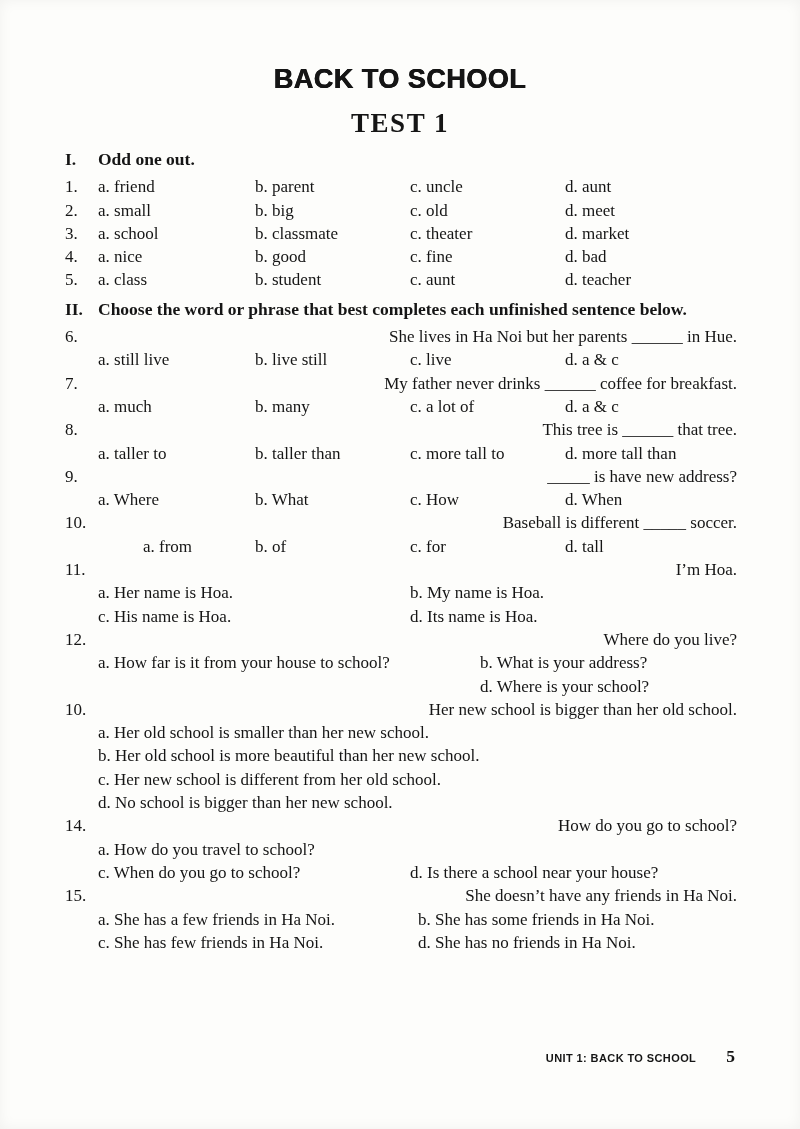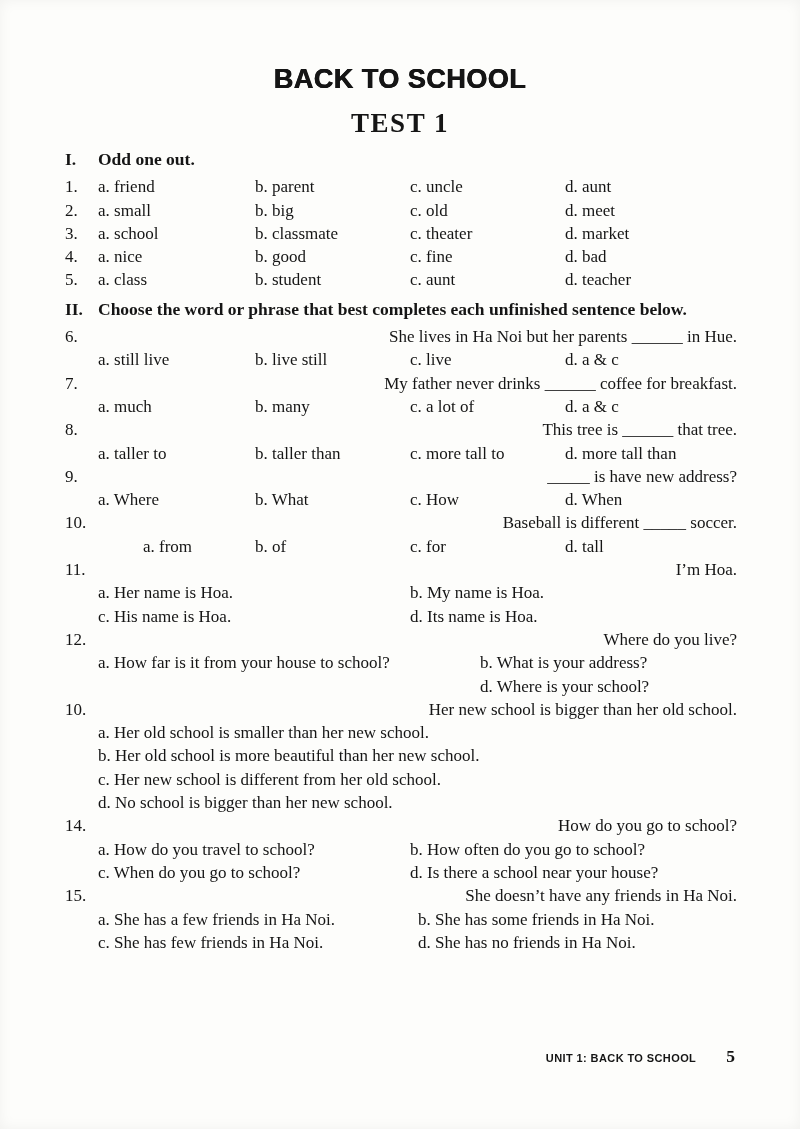--- a/index.html
+++ b/index.html
@@ -225,21 +225,20 @@
           </div>
           <div class="opt-row">
             <span class="opt" style="left: 0px;">d. No school is bigger than her new school.</span>
           </div>
         </div>
         <div class="question">
           <span class="q-num">14.</span>
           <div class="stem">How do you go to school?</div>
           <div class="opt-row">
             <span class="opt" style="left: 0px;">a. How do you travel to school?</span>
-            <span class="opt" style="left: 312px;">b. How often do you go to school?</span>
           </div>
           <div class="opt-row">
             <span class="opt" style="left: 0px;">c. When do you go to school?</span>
             <span class="opt" style="left: 312px;">d. Is there a school near your house?</span>
           </div>
         </div>
         <div class="question">
           <span class="q-num">15.</span>
           <div class="stem">She doesn’t have any friends in Ha Noi.</div>
           <div class="opt-row">

